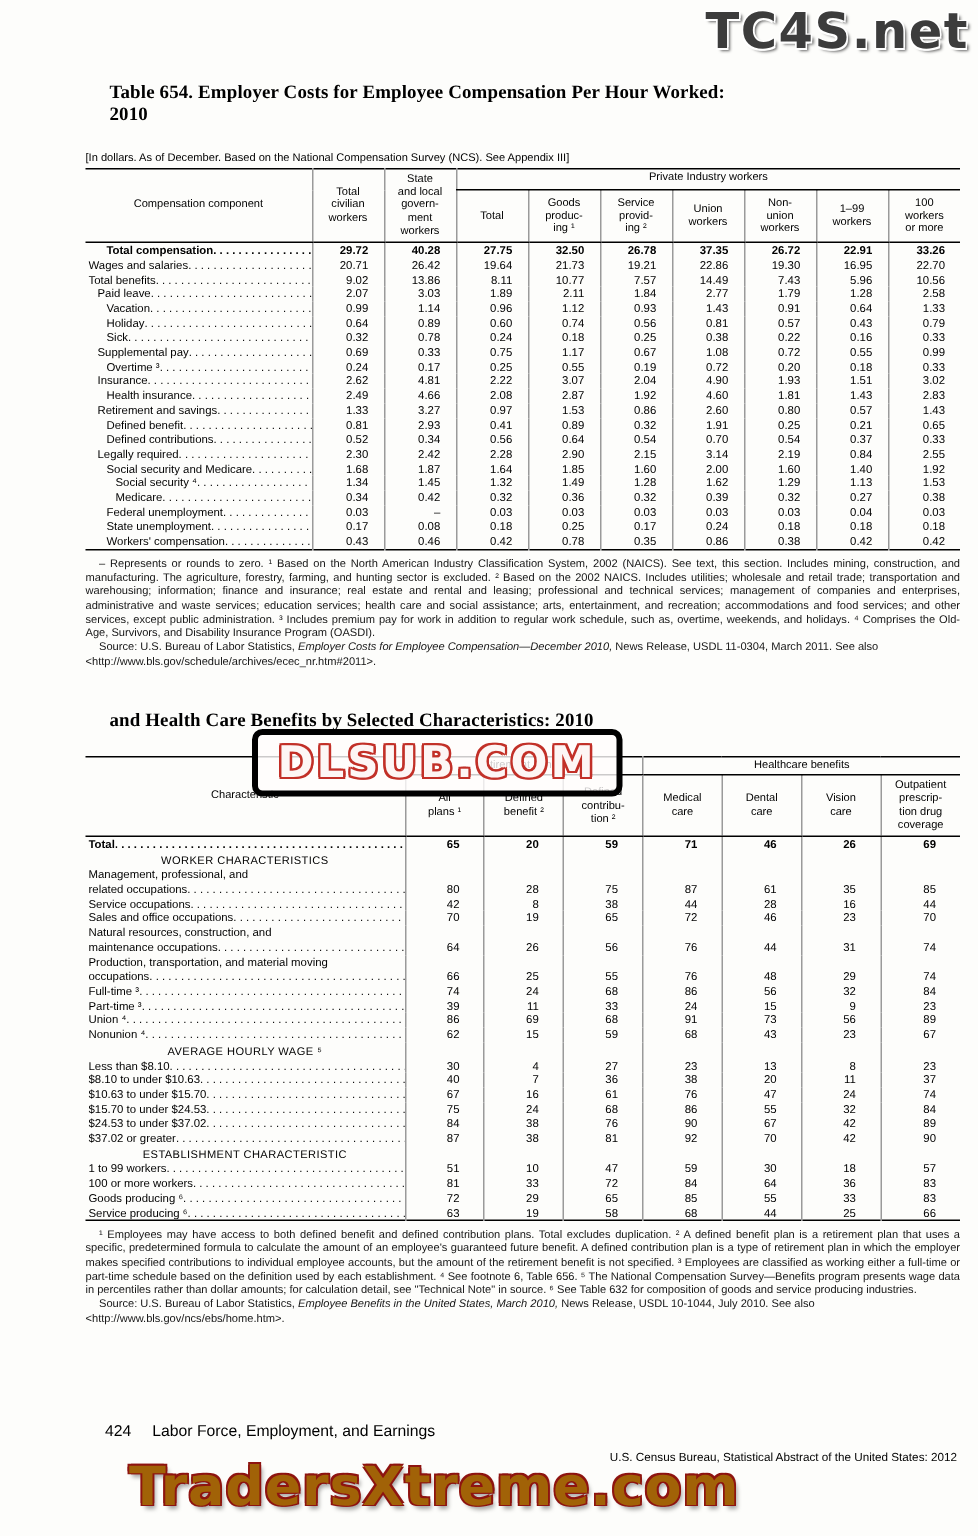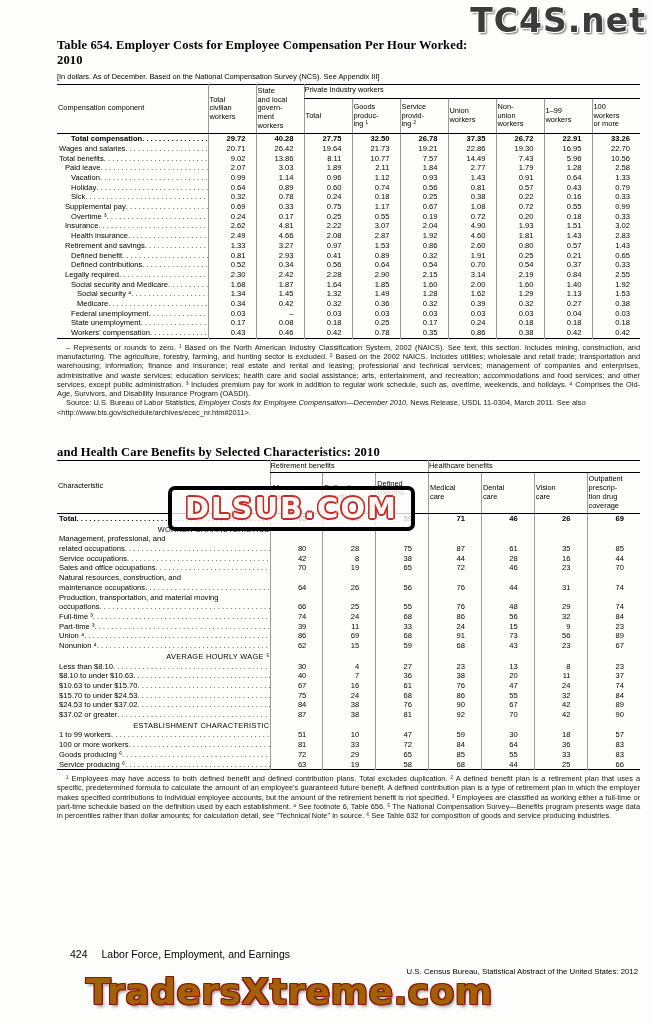--- a/index.html
+++ b/index.html
@@ -1,41 +1,41 @@
 <!DOCTYPE html>
 <html><head>
 <meta charset="utf-8">
 <style>
   html,body{margin:0;padding:0}
   body{width:652px;height:1024px;position:relative;background:#fdfdfb;font-family:"Liberation Sans",sans-serif;color:#151515;overflow:hidden}
   .content{position:absolute;left:57px;right:12px;top:38px}
-  .ttl{font-family:"Liberation Serif",serif;font-weight:700;font-size:12.6px;line-height:1.18;color:#000;letter-spacing:.1px;margin:0}
+  .ttl{font-family:"Liberation Serif",serif;font-weight:700;font-size:12.6px;line-height:1.18;color:#000;letter-spacing:.1px;margin:16px}
   .ttl.t2{margin-top:13px}
   .note{font-size:7.4px;margin:4px 0 3px;color:#000}
   table{width:100%;border-collapse:collapse;table-layout:fixed;font-size:7.6px;color:#000;border-top:1.4px solid #000;border-bottom:1.4px solid #000}
   .c-stub654{width:151px}
   .c-stub655{width:213px}
   th,td{font-weight:400;padding:0}
-  thead th{white-space:pre-line;text-align:left;vertical-align:middle;font-size:7.4px;line-height:1.2;padding:2px 1px;font-weight:400}
+  thead th{white-space:pre-line;text-align:center;vertical-align:middle;font-size:7.4px;line-height:1.2;padding:2px 1px;font-weight:400}
   th.bb{border-bottom:1px solid #000}
   th.gb{border-bottom:1px solid #000;padding:1px 0 2px}
   .vl{border-left:1px solid #9a9a9a}
   td{line-height:9.7px;vertical-align:bottom}
   td.num{text-align:right;padding-right:10px}
   #t655 td.num{padding-right:16px}
   tr.bold td{font-weight:700}
   td.stub{padding-left:2px}
   .leader{display:flex;overflow:hidden}
   .leader .txt{white-space:nowrap}
   .leader .dots{flex:1;white-space:nowrap;overflow:hidden}
   .leader .dots::before{content:" . . . . . . . . . . . . . . . . . . . . . . . . . . . . . . . . . . . . . . . . . . . . . . . . . . . . . . . . ."}
   .ind1 .leader{padding-left:6px}
   .ind2 .leader{padding-left:12px}
   .ind3 .leader{padding-left:18px}
-  td.sect{text-align:right;font-size:7.4px;letter-spacing:.3px;padding-top:1px}
+  td.sect{text-align:center;font-size:7.4px;letter-spacing:.3px;padding-top:1px}
   .fnote{font-size:7.4px;line-height:1.25;text-align:justify;margin-top:4px;text-indent:9px}
   .src{font-size:7.4px;line-height:1.25;text-indent:9px}
   .src .it{font-style:italic}
   .footer-line{position:absolute;left:70px;top:948px;font-size:10.5px;color:#000}
   .footer-line .pg{margin-right:14px}
   .census{position:absolute;right:14px;top:967px;font-size:7.8px;color:#000}
   .wm{position:absolute;font-weight:800;font-family:"DejaVu Sans",sans-serif}
   .wm-tc4s{top:1px;right:6px;font-size:33px;letter-spacing:1px;color:#3c3c3c;
     text-shadow:-1px -1px 0 #fff,1px -1px 0 #fff,-1px 1px 0 #fff,1px 1px 0 #fff,2px 2px 2px #666}
   .wm-dlsub{top:486px;left:168px;border:4px solid #000000;border-radius:7px;background:rgba(255,253,252,.8);
@@ -820,20 +820,21 @@
             <td class="num vl">58</td>
             <td class="num vl">68</td>
             <td class="num vl">44</td>
             <td class="num vl">25</td>
             <td class="num vl">66</td>
           </tr>
         </tbody>
     </table>
 
     <div class="fnote">¹ Employees may have access to both defined benefit and defined contribution plans. Total excludes duplication.  ² A defined benefit plan is a retirement plan that uses a specific, predetermined formula to calculate the amount of an employee's guaranteed future benefit. A defined contribution plan is a type of retirement plan in which the employer makes specified contributions to individual employee accounts, but the amount of the retirement benefit is not specified.  ³ Employees are classified as working either a full-time or part-time schedule based on the definition used by each establishment.  ⁴ See footnote 6, Table 656.  ⁵ The National Compensation Survey—Benefits program presents wage data in percentiles rather than dollar amounts; for calculation detail, see "Technical Note" in source.  ⁶ See Table 632 for composition of goods and service producing industries.</div>
+    <div class="src"><span>Source: U.S. Bureau of Labor Statistics, </span><span class="it">Employee Benefits in the United States, March 2010,</span><span> News Release, USDL 10-1044, July 2010. See also &lt;http://www.bls.gov/ncs/ebs/home.htm&gt;.</span></div>
 
   </div>
 
   <div class="footer-line"><span class="pg">424</span><span>Labor Force, Employment, and Earnings</span></div>
   <div class="census">U.S. Census Bureau, Statistical Abstract of the United States: 2012</div>
 
   <div class="wm wm-tc4s">TC4S.net</div>
   <div class="wm wm-dlsub">DLSUB.COM</div>
   <div class="wm wm-traders">TradersXtreme.com</div>
 

